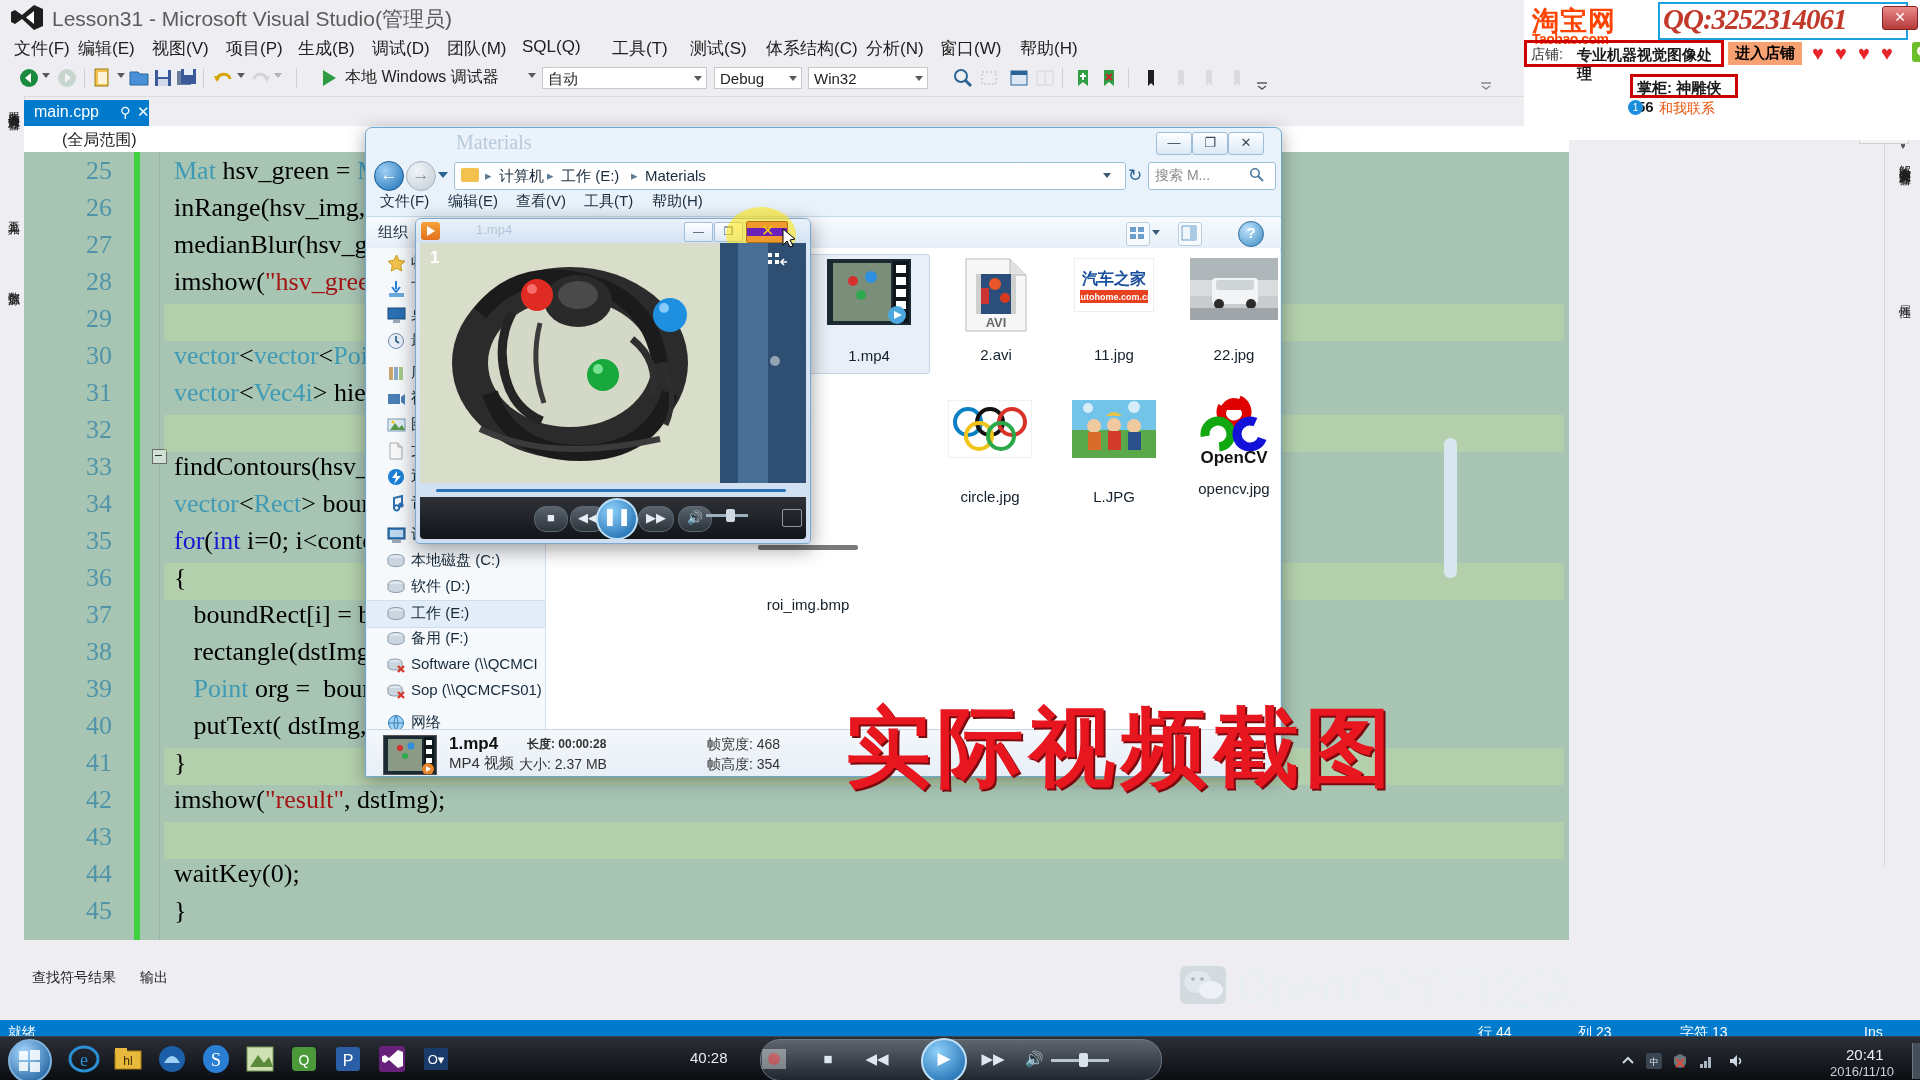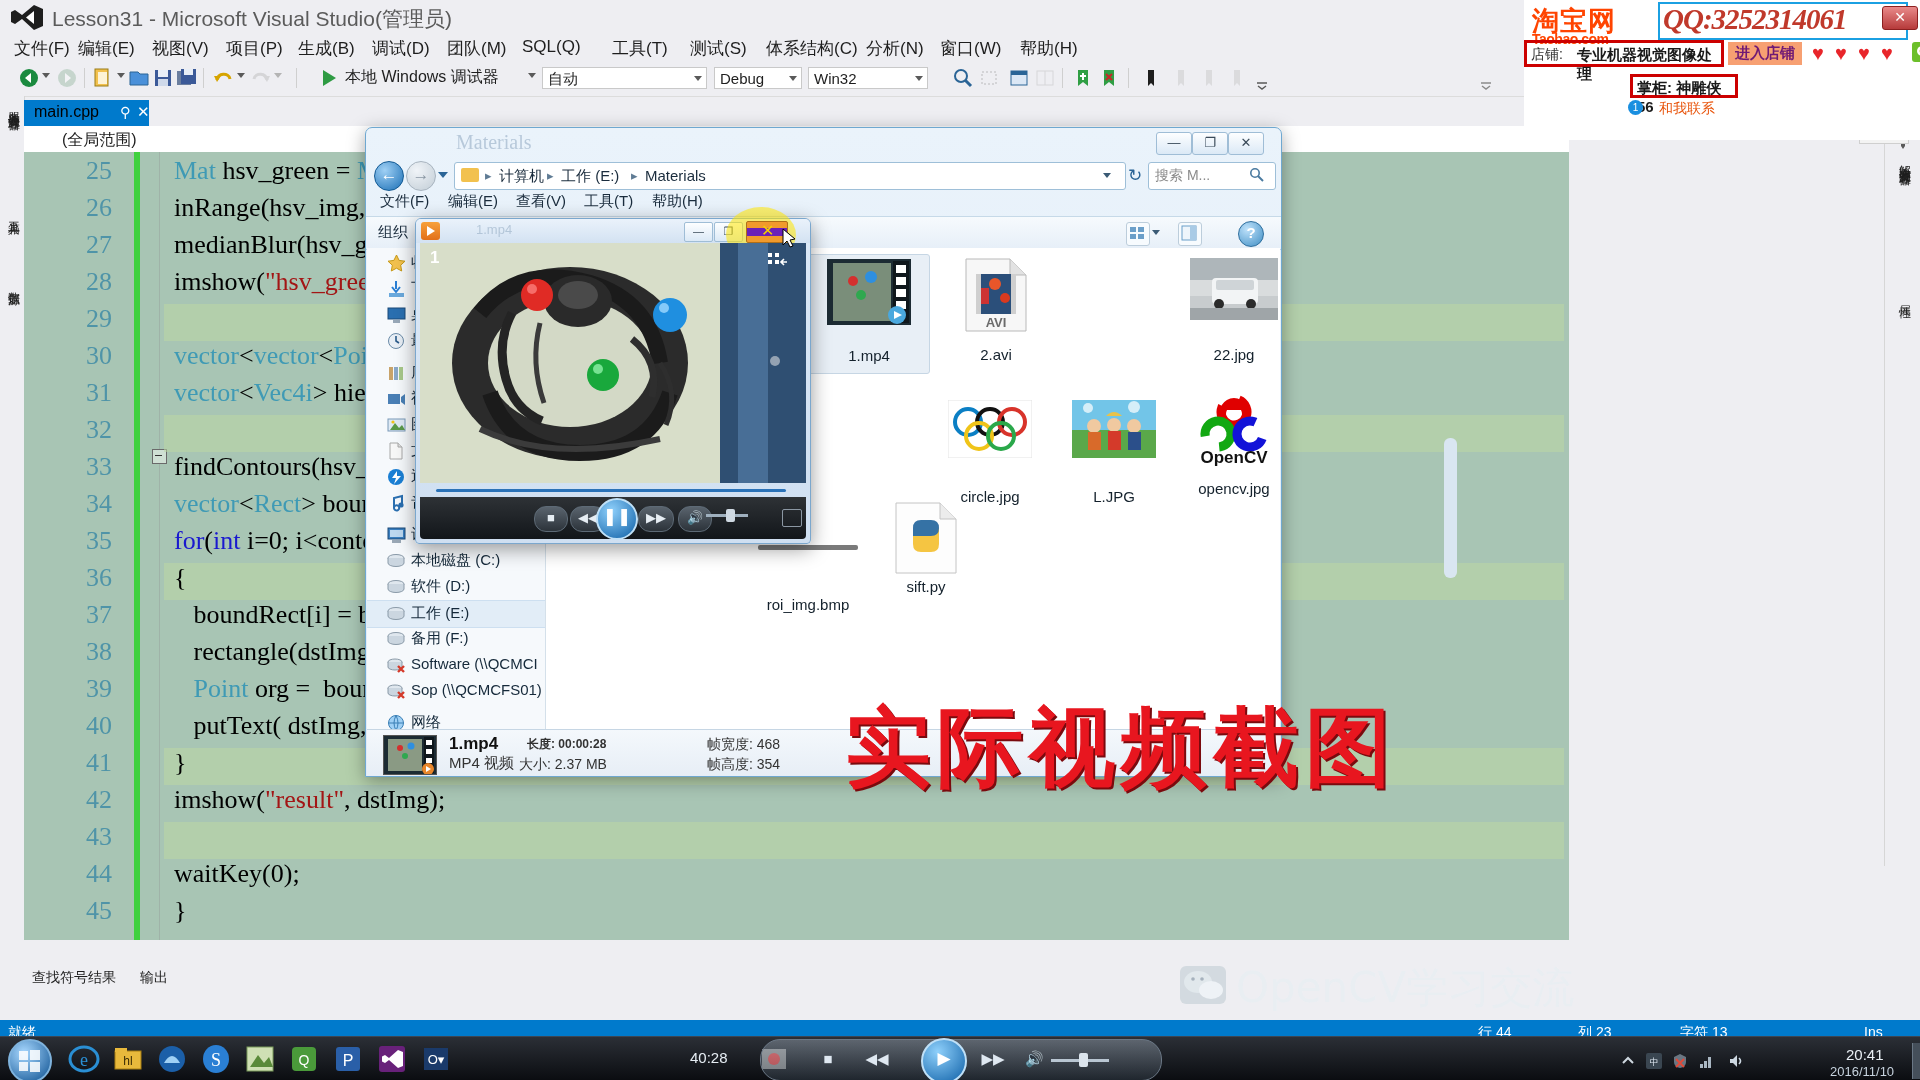--- a/index.html
+++ b/index.html
@@ -25,21 +25,21 @@
   #dbg-play{position:absolute;left:323px;top:8px;width:0;height:0;border-top:8px solid transparent;border-bottom:8px solid transparent;border-left:13px solid #2e9b43;}
   
   #vs-leftrail{left:0;top:96px;width:24px;height:770px;background:#eeeef2;border-right:1px solid #d6d6d6;}
   .vtab{position:absolute;left:2px;width:20px;writing-mode:vertical-rl;font-size:12px;color:#1e1e1e;letter-spacing:1px;}
   
   #vs-rightrail{left:1884px;top:96px;width:36px;height:770px;background:#eeeef2;border-left:1px solid #d6d6d6;}
   .vtab-r{position:absolute;left:8px;width:20px;writing-mode:vertical-rl;font-size:12px;color:#1e1e1e;letter-spacing:1px;}
   
   #doc-tabstrip{left:24px;top:100px;width:1545px;height:26px;background:#eeeef2;}
   #doc-tab{left:0;top:0;width:125px;height:26px;background:#007acc;color:#fff;font-size:16px;}
-  #doc-tab-label{left:10px;top:3px;font-size:16px;color:#000000;}
+  #doc-tab-label{left:10px;top:3px;font-size:16px;color:#ffffff;}
   #doc-tab-pin{left:96px;top:4px;font-size:14px;color:#ffffff;}
   #doc-tab-close{left:113px;top:3px;font-size:15px;color:#ffffff;}
   #scope-bar{left:24px;top:126px;width:1545px;height:26px;background:#ffffff;border-bottom:1px solid #dfdfdf;}
   #scope-text{left:38px;top:4px;font-size:16px;color:#1e1e1e;}
   #scope-right{left:940px;top:4px;font-size:16px;color:#1e1e1e;}
   #scope-caret{left:948px;top:11px;border-left:4px solid transparent;border-right:4px solid transparent;border-top:5px solid #5a5a5a;}
   
   #editor{left:24px;top:152px;width:1545px;height:788px;background:#a8c5b4;overflow:hidden;}
   .code-row{position:absolute;left:0;width:1545px;height:37px;}
   .ln{position:absolute;left:40px;width:48px;text-align:right;font-family:"Liberation Serif","DejaVu Serif",serif;font-size:26px;color:#4f94a8;}
@@ -67,21 +67,21 @@
   
   #ad{left:1524px;top:0;width:396px;height:140px;background:#ffffff;}
   #ad-logo{left:8px;top:3px;width:118px;height:40px;}
   #ad-logo-cn{left:0;top:0;font-size:27px;font-weight:bold;color:#ff4400;letter-spacing:1px;font-family:"DejaVu Sans",sans-serif;}
   #ad-logo-en{left:0;top:28px;font-size:14px;font-weight:bold;color:#ff4400;letter-spacing:-.5px;}
   #ad-qq{left:134px;top:2px;width:250px;height:38px;border:2px solid #1ba0e2;box-sizing:border-box;}
   #ad-qq-text{left:3px;top:-1px;font-family:"Liberation Serif","DejaVu Serif",serif;font-style:italic;font-weight:bold;font-size:29px;color:#c0392b;letter-spacing:-1px;white-space:nowrap;}
   #ad-shopbox{left:0px;top:40px;width:200px;height:27px;border:3px solid #cc0000;box-sizing:border-box;}
   #ad-shop-l{left:4px;top:3px;font-size:14px;color:#333;}
   #ad-shop-v{left:50px;top:3px;font-size:15px;color:#1a1a1a;font-weight:bold;}
-  #ad-enter{left:204px;top:42px;width:74px;height:23px;background:#f7a072;color:#701a75;font-size:15px;text-align:center;padding-top:2px;box-sizing:border-box;font-weight:bold;}
+  #ad-enter{left:204px;top:42px;width:74px;height:23px;background:#f7a072;color:#000000;font-size:15px;text-align:center;padding-top:2px;box-sizing:border-box;font-weight:bold;}
   .heart{position:absolute;top:45px;width:18px;height:17px;color:#e8252a;font-size:20px;line-height:17px;}
   #ad-green{left:388px;top:42px;width:20px;height:20px;background:#6cbf2a;border-radius:3px;}
   #ad-ownerbox{left:106px;top:74px;width:108px;height:24px;border:3px solid #cc0000;box-sizing:border-box;}
   #ad-owner{left:4px;top:2px;font-size:15px;color:#1a1a1a;font-weight:bold;}
   #ad-contact{left:118px;top:100px;font-size:14px;color:#e8530a;padding-left:17px;}
   #ad-contact-dot{left:104px;top:100px;width:15px;height:15px;border-radius:50%;background:#1a8fe0;color:#fff;font-size:10px;text-align:center;line-height:15px;}
   #ad-close{left:358px;top:6px;width:34px;height:22px;background:linear-gradient(#e98a8a,#b63a3a);border:1px solid #8b2020;border-radius:3px;color:#fff;font-size:14px;font-weight:bold;text-align:center;line-height:20px;}
   
   #right-card{left:1859px;top:96px;width:48px;height:46px;background:#f3f3f3;border:1px solid #cfcfcf;}
   
@@ -809,20 +809,31 @@
             <rect x="46" y="16" width="5" height="40" fill="#cfcfcf"></rect>
             <circle cx="30" cy="26" r="6" fill="#e8562a"></circle>
             <circle cx="40" cy="40" r="5" fill="#d93a1f"></circle>
             <rect x="16" y="30" width="8" height="16" fill="#c33"></rect>
             <text x="31" y="69" font-size="13" font-weight="bold" fill="#6b6b6b" text-anchor="middle" font-family="sans-serif">AVI</text>
           </svg>
       </div>
       <div class="file-name">2.avi</div>
     </div>
 
+    <div class="file-cell" style="left:508px;top:6px">
+      <div class="file-thumb">
+        <svg width="80" height="54">
+            <rect width="80" height="54" fill="#fff" stroke="#ddd"></rect>
+            <text x="40" y="26" font-size="16" font-weight="bold" fill="#1a4f9c" text-anchor="middle" font-family="sans-serif">汽车之家</text>
+            <rect x="6" y="32" width="68" height="13" fill="#e8411f"></rect>
+            <text x="40" y="42" font-size="9" font-weight="bold" fill="#fff" text-anchor="middle" font-family="sans-serif">autohome.com.cn</text>
+          </svg>
+      </div>
+      <div class="file-name">11.jpg</div>
+    </div>
 
     <div class="file-cell" style="left:628px;top:6px">
       <div class="file-thumb">
         <svg width="88" height="62">
             <rect width="88" height="62" fill="#c8ccce"></rect>
             <rect y="0" width="88" height="22" fill="#aeb6ba"></rect>
             <rect y="22" width="88" height="16" fill="#d9dcdd"></rect>
             <rect x="22" y="20" width="46" height="26" rx="4" fill="#f2f4f5"></rect>
             <rect x="26" y="22" width="38" height="10" rx="2" fill="#cfd4d7"></rect>
             <circle cx="29" cy="46" r="5" fill="#2b2b2b"></circle>
@@ -883,31 +894,20 @@
 
     <div class="file-cell" style="left:202px;top:288px">
       <div class="file-thumb">
         <svg width="100" height="16">
             <rect y="5" width="100" height="5" rx="2" fill="#7a7a7a"></rect>
           </svg>
       </div>
       <div class="file-name" style="top:60px">roi_img.bmp</div>
     </div>
 
-    <div class="file-cell" style="left:320px;top:250px">
-      <div class="file-thumb">
-        <svg width="62" height="72">
-            <path d="M1 1 h44 l16 16 v54 h-60 Z" fill="#fdfdfd" stroke="#c4c4c4"></path>
-            <path d="M45 1 v16 h16" fill="#ececec" stroke="#c4c4c4"></path>
-            <path d="M18 26 q0 -8 8 -8 h10 q8 0 8 8 v8 h-18 q-8 0 -8 8 v-16 Z" fill="#3572a5"></path>
-            <path d="M44 42 q0 8 -8 8 h-10 q-8 0 -8 -8 v-8 h18 q8 0 8 -8 v16 Z" fill="#f5c542"></path>
-          </svg>
-      </div>
-      <div class="file-name" style="top:80px">sift.py</div>
-    </div>
     <div class="abs" id="ex-scroll"></div>
   </div>
 
   <div class="abs" id="ex-detail">
     <div class="abs" id="det-thumb">
       <svg width="52" height="38">
           <rect width="52" height="38" fill="#1c2b33"></rect>
           <rect x="4" y="3" width="34" height="32" fill="#8a9a84"></rect>
           <circle cx="16" cy="12" r="3" fill="#d4302e"></circle>
           <circle cx="27" cy="10" r="3.5" fill="#2e8fe0"></circle>

